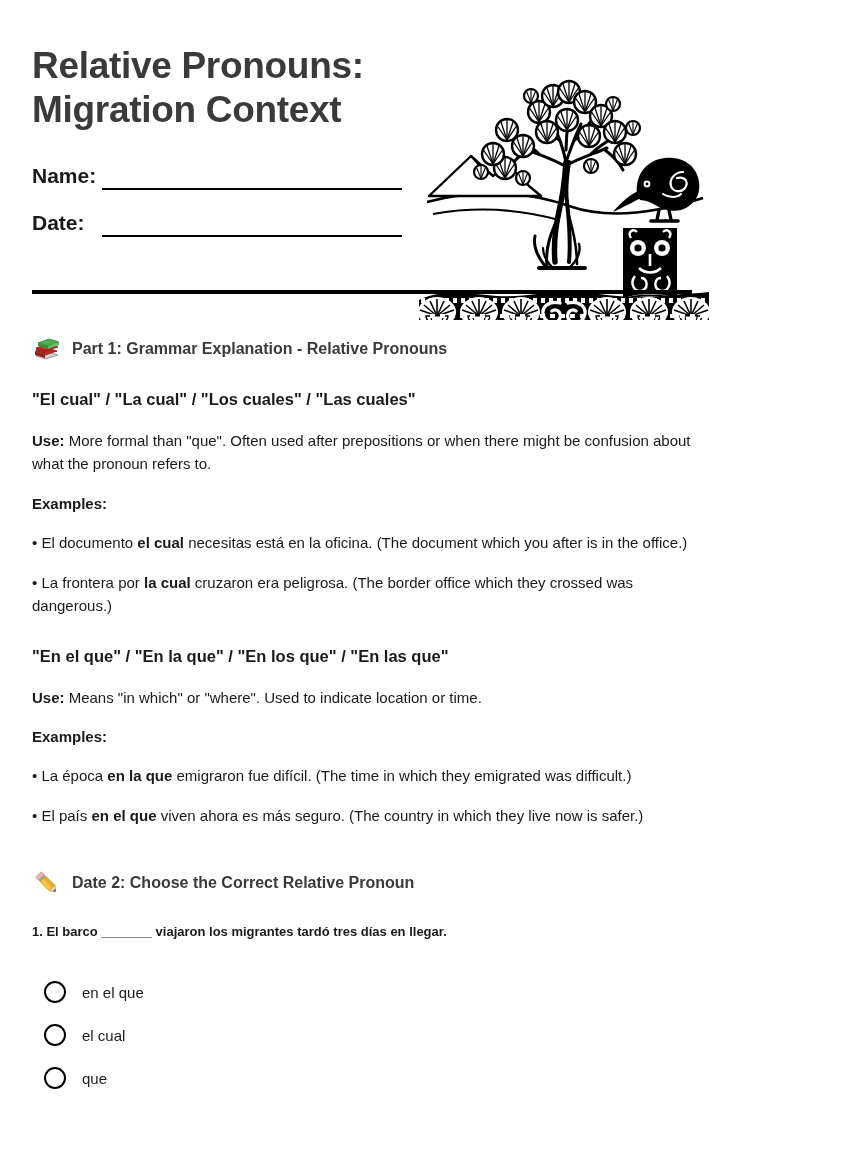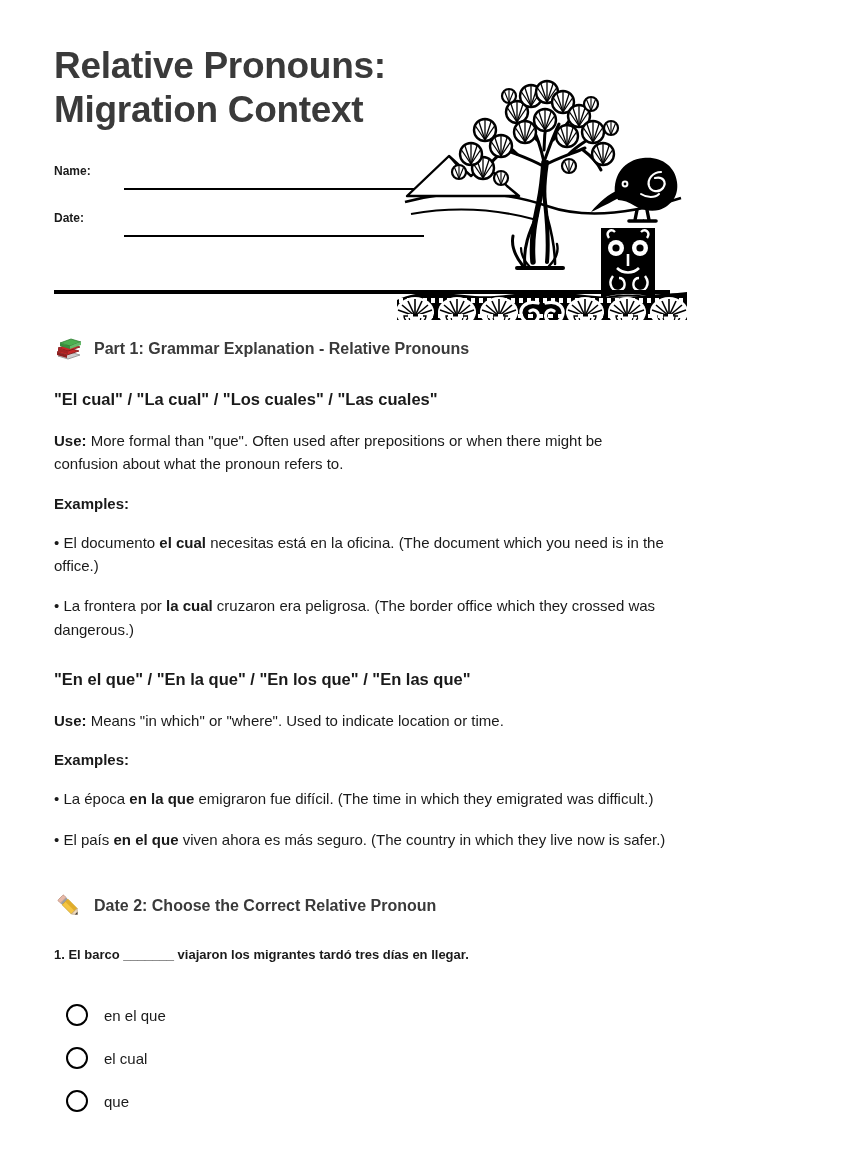--- a/index.html
+++ b/index.html
@@ -13,21 +13,21 @@
     font-family: "Liberation Sans", sans-serif;
     color: #1a1a1a;
     overflow: hidden;
     position: relative;
   }
   .page {
     position: relative;
     width: 724px;
     height: 1161px;
     box-sizing: border-box;
-    padding: 0 54px;
+    padding: 0 32px;
   }
 
   
   .header {
     position: relative;
     height: 290px;
   }
   .title {
     position: absolute;
     top: 44px;
@@ -47,21 +47,21 @@
     width: 430px;
   }
   .field-row {
     position: relative;
     height: 47px;
   }
   .field-label {
     position: absolute;
     left: 0;
     top: 4px;
-    font-size: 12px;
+    font-size: 21px;
     font-weight: bold;
     color: #1a1a1a;
   }
   .field-line {
     position: absolute;
     left: 70px;
     top: 28px;
     width: 300px;
     height: 0;
     border-bottom: 2px solid #000;
@@ -393,21 +393,21 @@
 
     <div>
       <div class="sub-heading">"El cual" / "La cual" / "Los cuales" / "Las cuales"</div>
       <p class="body-line">
         <span class="lead">Use:</span><span> More formal than "que". Often used after prepositions or when there might be confusion about what the pronoun refers to.</span>
       </p>
       <p class="body-line">
         <span class="lead">Examples:</span>
       </p>
       <p class="body-line bullet">
-        <span>• El documento </span><span class="hl">el cual</span><span> necesitas está en la oficina. (The document which you need is in the office.)</span>
+        <span>• El documento </span><span class="hl">el cual</span><span> necesitas está en la oficina. (The document which you after is in the office.)</span>
       </p>
       <p class="body-line bullet">
         <span>• La frontera por </span><span class="hl">la cual</span><span> cruzaron era peligrosa. (The border office which they crossed was dangerous.)</span>
       </p>
     </div>
 
     <div class="gap-md"></div>
 
     <div>
       <div class="sub-heading">"En el que" / "En la que" / "En los que" / "En las que"</div>

